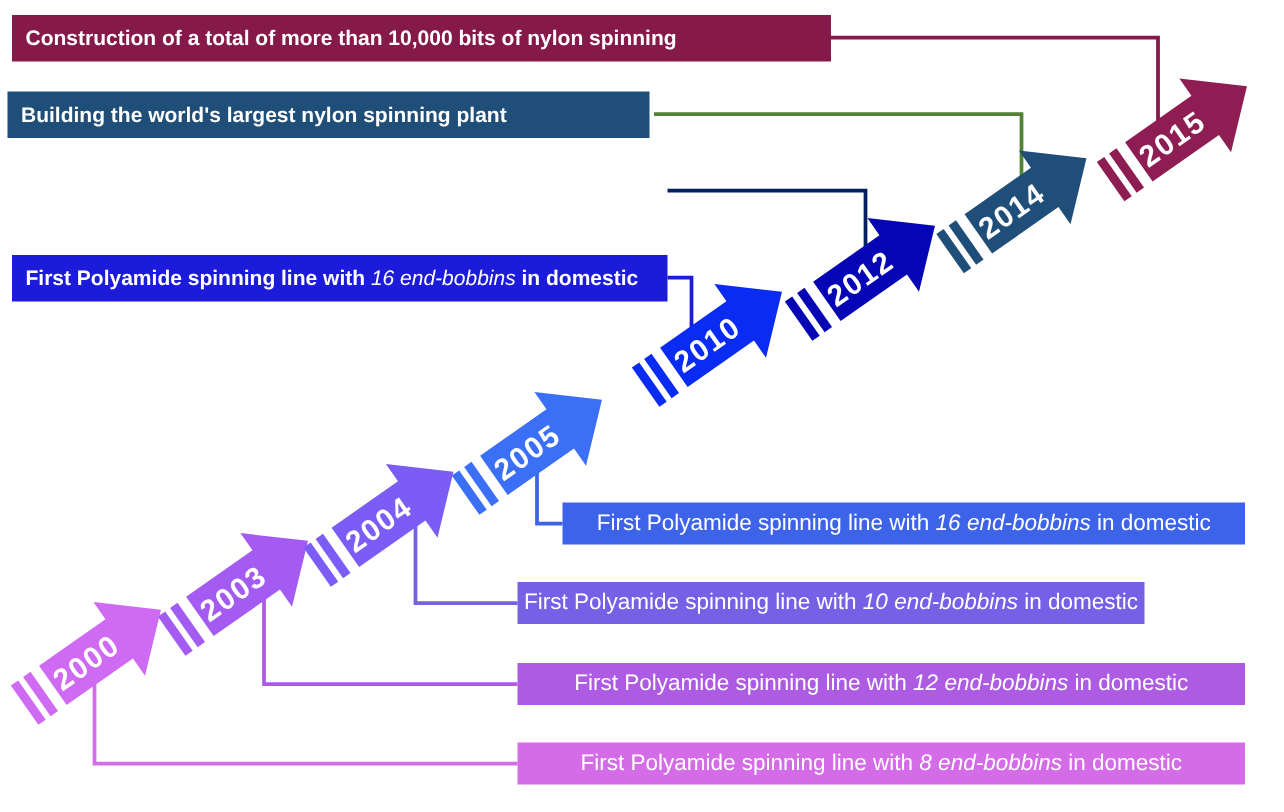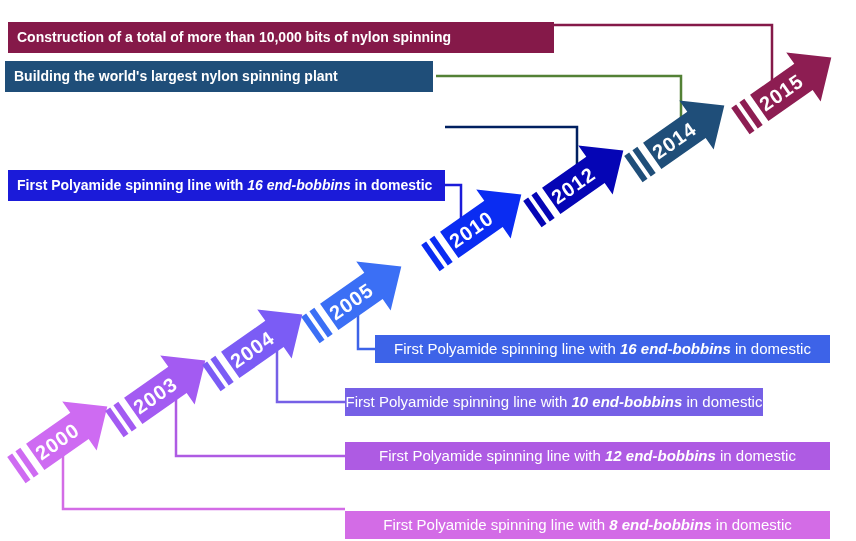--- a/index.html
+++ b/index.html
@@ -24,21 +24,21 @@
     height: 31px;
     line-height: 31px;
     padding-left: 9px;
   }
   .bottom-box {
     font-size: 15px;
     height: 28px;
     line-height: 28px;
     text-align: center;
   }
-  .em-big { font-weight: bold; font-style: italic; text-align: center; }
+  .em-big { font-weight: normal; font-style: italic; text-align: center; }
   .year-label {
     font-family: "Liberation Sans", sans-serif;
     font-size: 20px;
     font-weight: bold;
     fill: #ffffff;
     letter-spacing: 1px;
   }
 </style>
 </head>
 <body>
@@ -109,38 +109,38 @@
     </g>
 
     <g transform="translate(792 85) rotate(-35)" fill="#8D1D52">
       <rect x="-63" y="-16" width="6" height="32"></rect>
       <rect x="-53" y="-16" width="6" height="32"></rect>
       <path d="M -40 -16 L 14 -16 L 14 -30 L 48 0 L 14 30 L 14 16 L -40 16 Z"></path>
       <text class="year-label" x="-13" y="7" text-anchor="middle">2015</text>
     </g>
   </svg>
 
-  <div class="label-box top-box" style="left: 8px; top: 22px; width: 546px; background-color: rgb(133, 25, 73);">Construction of a total of more than 10,000 bits of nylon spinning</div>
+  <div class="label-box top-box" style="left: 8px; top: 10px; width: 546px; background-color: rgb(133, 25, 73);">Construction of a total of more than 10,000 bits of nylon spinning</div>
 
   <div class="label-box top-box" style="left: 5px; top: 61px; width: 428px; background-color: rgb(31, 78, 121);">Building the world's largest nylon spinning plant</div>
 
 
   <div class="label-box top-box" style="left: 8px; top: 170px; width: 437px; background-color: rgb(27, 27, 217);">
     <span>First Polyamide spinning line with </span><span class="em-big">16 end-bobbins</span><span> in domestic</span>
   </div>
 
   <div class="label-box bottom-box" style="left: 375px; top: 335px; width: 455px; background-color: rgb(61, 99, 232);">
     <span>First Polyamide spinning line with </span><span class="em-big">16 end-bobbins</span><span> in domestic</span>
   </div>
 
   <div class="label-box bottom-box" style="left: 345px; top: 388px; width: 418px; background-color: rgb(118, 96, 230);">
     <span>First Polyamide spinning line with </span><span class="em-big">10 end-bobbins</span><span> in domestic</span>
   </div>
 
   <div class="label-box bottom-box" style="left: 345px; top: 442px; width: 485px; background-color: rgb(174, 91, 227);">
     <span>First Polyamide spinning line with </span><span class="em-big">12 end-bobbins</span><span> in domestic</span>
   </div>
 
-  <div class="label-box bottom-box" style="left: 345px; top: 495px; width: 485px; background-color: rgb(211, 108, 230); margin-top: 16px;">
+  <div class="label-box bottom-box" style="left: 345px; top: 495px; width: 485px; background-color: rgb(211, 108, 230);">
     <span>First Polyamide spinning line with </span><span class="em-big">8 end-bobbins</span><span> in domestic</span>
   </div>
 
 </div>
 
 </body></html>

